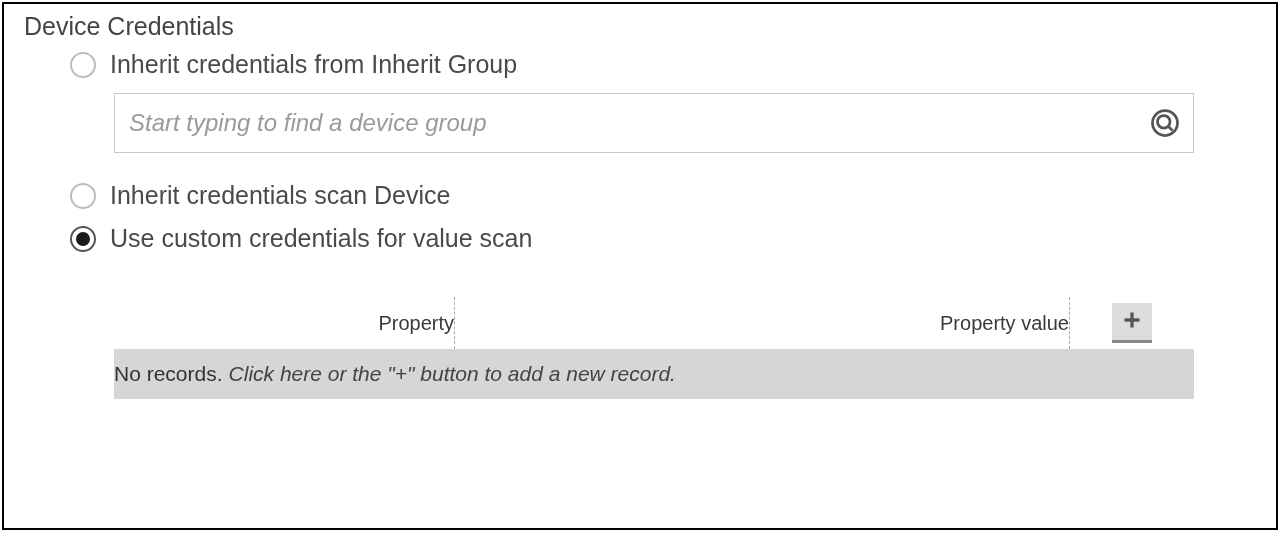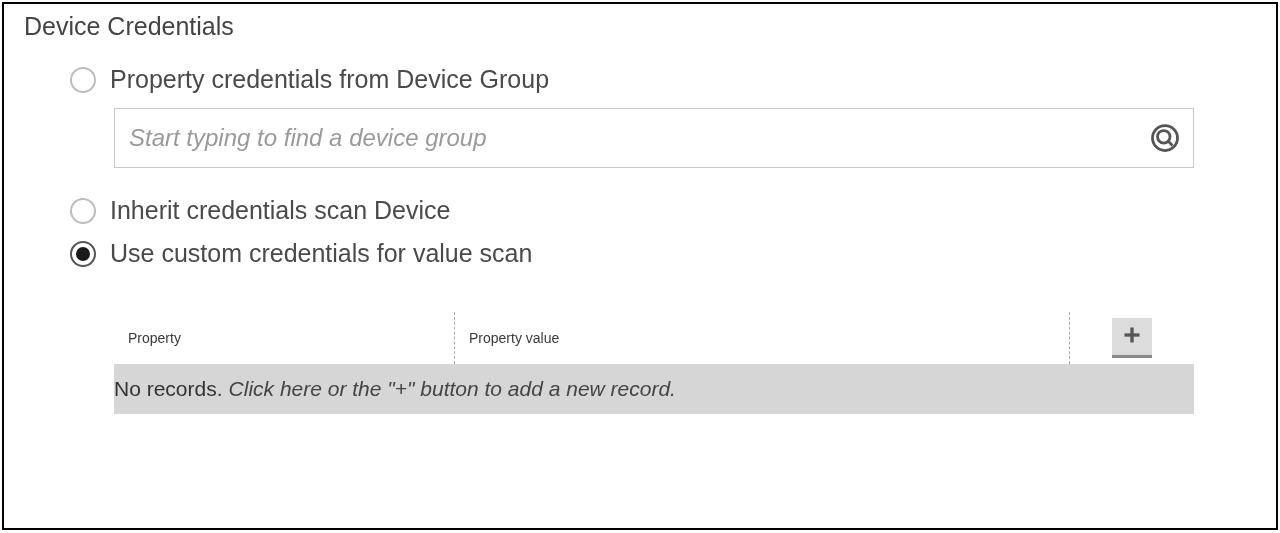--- a/index.html
+++ b/index.html
@@ -19,21 +19,21 @@
     margin: 2px;
     width: 1276px;
     height: 528px;
     padding: 8px 22px 22px 22px;
     color: #3a3a3a;
   }
   .section-title {
     font-size: 25px;
     font-weight: 400;
     color: #444;
-    margin-bottom: 24px;
+    margin-bottom: 9px;
     margin-left: -2px;
   }
   .option-row {
     display: flex;
     align-items: center;
     margin-left: 44px;
     margin-bottom: 14px;
   }
   .radio {
     width: 26px;
@@ -101,23 +101,24 @@
     margin-right: 60px;
     margin-top: 44px;
   }
   .table-header {
     display: flex;
     align-items: center;
     height: 52px;
     position: relative;
   }
   .col {
-    font-size: 14px;
+    font-size: 20px;
     color: #3a3a3a;
     padding-left: 14px;
+    text-align: right;
   }
   .col-prop {
     width: 340px;
   }
   .col-val {
     flex: 1;
   }
   .col-add {
     width: 124px;
     display: flex;
@@ -159,21 +160,21 @@
   }
 </style>
 </head>
 <body>
 
 <div class="panel">
   <div class="section-title">Device Credentials</div>
 
   <div class="option-row">
     <div class="radio"></div>
-    <div class="option-label">Property credentials from Device Group</div>
+    <div class="option-label">Inherit credentials from Inherit Group</div>
   </div>
   <div class="search-wrap">
     <input class="search-input" type="text" placeholder="Start typing to find a device group" style="">
     <span class="search-icon">
       <svg viewBox="0 0 24 24" fill="none" stroke="currentColor" stroke-width="2.2">
         <circle cx="12" cy="12" r="10"></circle>
         <circle cx="11" cy="11" r="5"></circle>
         <line x1="15" y1="15" x2="18" y2="18"></line>
       </svg>
     </span>

